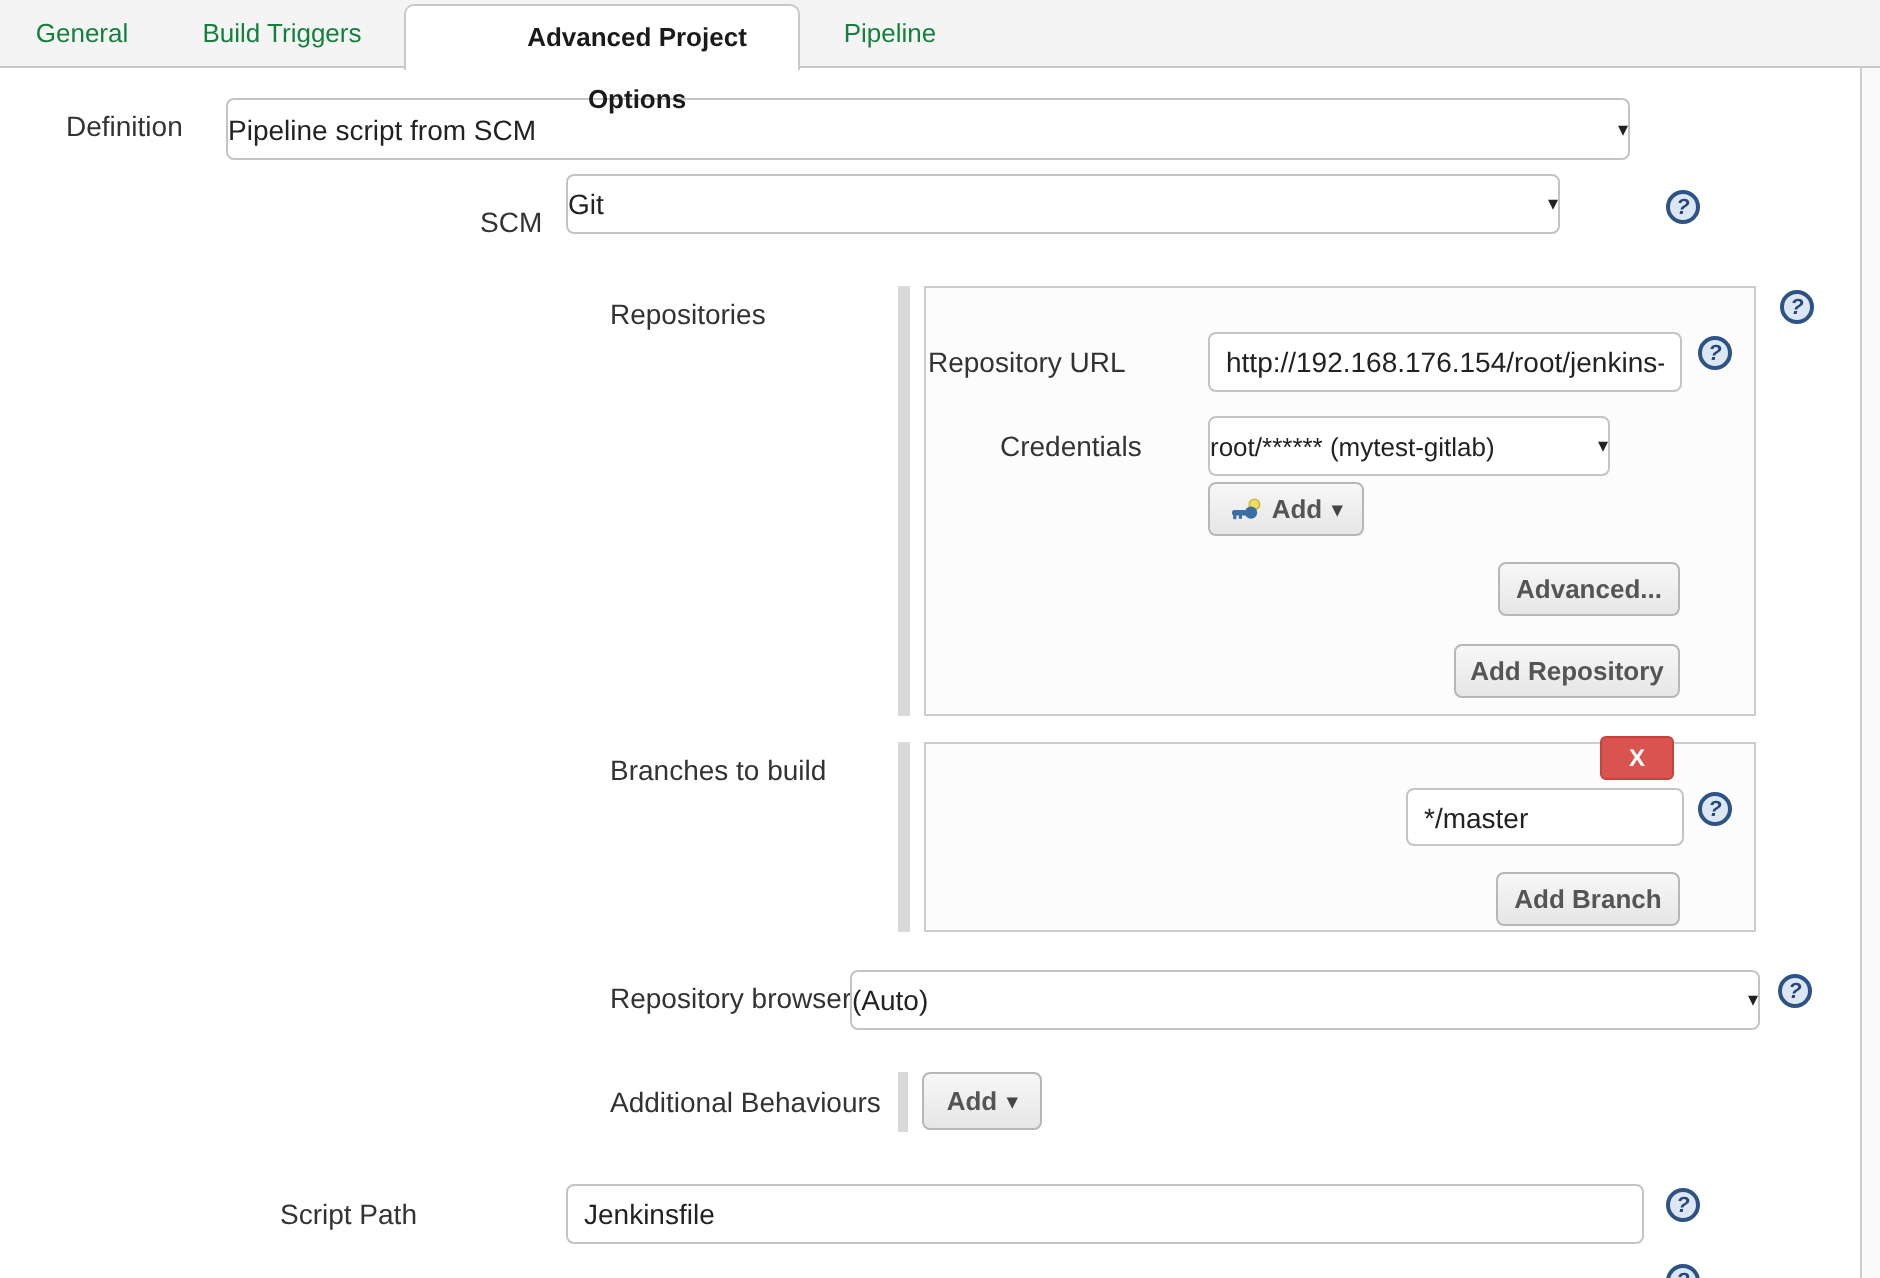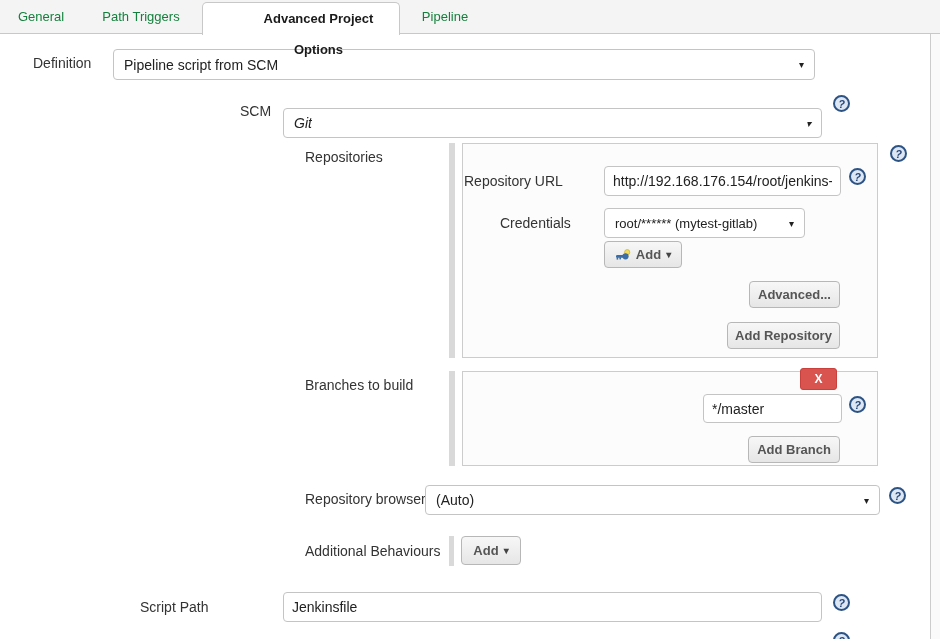--- a/index.html
+++ b/index.html
@@ -20,21 +20,21 @@
                 border-radius: 5px 5px 0 0; line-height: 31px; text-align: center;
                 font-size: 13px; font-weight: bold; color: #1a1a1a; z-index: 2; cursor: pointer; padding-left: 35px; }
 
   
   .right-strip { position: absolute; left: 930px; top: 34px; width: 10px; height: 605px;
                  background: #fafafa; border-left: 1px solid #ccc; }
 
   
   .lbl { position: absolute; font-size: 14px; color: #333; white-space: nowrap; }
   .sel { position: absolute; display: flex; align-items: center; background: #fff;
-         border: 1px solid #c4c4c4; border-radius: 4px; padding: 0 10px;
+         border: 1px solid #c4c4c4; border-radius: 4px; padding: 0 0;
          font-size: 14px; color: #222; cursor: pointer; }
   .sel .sel-text { white-space: nowrap; overflow: hidden; }
   .sel .caret { margin-left: auto; font-size: 10px; color: #222; padding-left: 6px; }
   .inp { position: absolute; background: #fff; border: 1px solid #c4c4c4; border-radius: 4px;
          padding: 0 8px; font-size: 14px; color: #222; font-family: "Liberation Sans", sans-serif; }
   .btn { position: absolute; display: flex; align-items: center; justify-content: center; gap: 5px;
          background: linear-gradient(#f7f7f7, #e6e6e6); border: 1px solid #b7b7b7;
          border-radius: 4px; font-size: 13px; font-weight: bold; color: #555; cursor: pointer; }
   .btn .caret { font-size: 10px; color: #444; }
   .btn-danger { position: absolute; background: #d9534f; border: 1px solid #c9403c;
@@ -48,34 +48,34 @@
   .box { position: absolute; background: #fcfcfc; border: 1px solid #ccc; }
   .keysvg { width: 16px; height: 12px; display: block; }
 </style>
 </head>
 <body>
 
 <div class="page">
 
   <div class="tabbar">
     <div class="tab tab-general">General</div>
-    <div class="tab tab-build-triggers">Path Triggers</div>
+    <div class="tab tab-build-triggers">Build Triggers</div>
     <div class="tab-active">Advanced Project Options</div>
     <div class="tab tab-pipeline">Pipeline</div>
   </div>
   <div class="right-strip"></div>
 
   <div class="lbl" style="left:33px; top:55px;">Definition</div>
   <div class="sel" style="left:113px; top:49px; width:702px; height:31px;">
     <span class="sel-text">Pipeline script from SCM</span>
     <span class="caret">▾</span>
   </div>
 
   <div class="lbl" style="left:240px; top:103px;">SCM</div>
-  <div class="sel" style="left:283px; top:108px; width:539px; height:30px;font-style:italic;">
+  <div class="sel" style="left:283px; top:87px; width:497px; height:30px;">
     <span class="sel-text">Git</span>
     <span class="caret">▾</span>
   </div>
   <div class="help" style="left:833px; top:95px;">?</div>
 
   <div class="lbl" style="left:305px; top:149px;">Repositories</div>
   <div class="chunk-bar" style="left:449px; top:143px; height:215px;"></div>
   <div class="box" style="left:462px; top:143px; width:416px; height:215px;"></div>
   <div class="help" style="left:890px; top:145px;">?</div>
 

